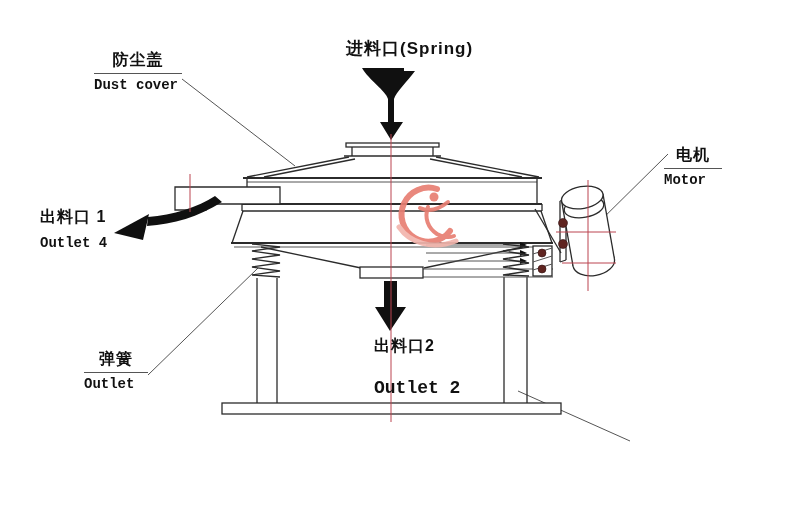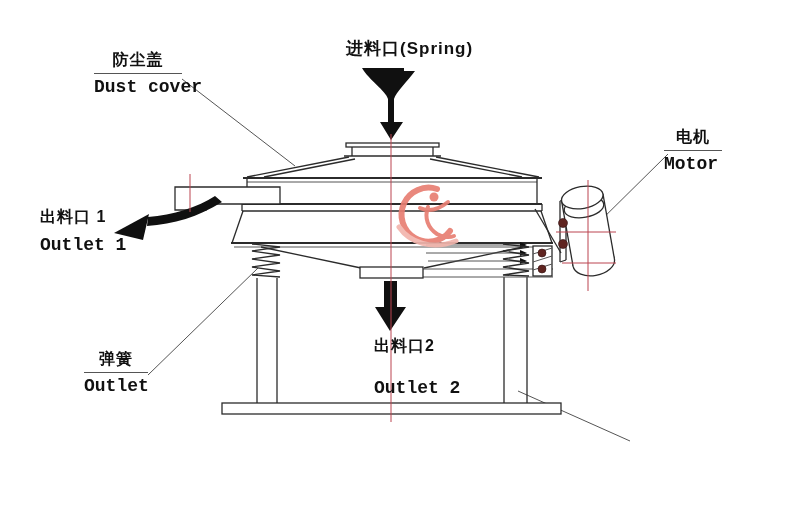--- a/index.html
+++ b/index.html
@@ -15,21 +15,21 @@
   .lnthick{stroke:var(--line);stroke-width:2.2;fill:none;}
   .lnthin{stroke:var(--thin);stroke-width:1;fill:none;}
   .wfill{fill:var(--background);}
   .blk{fill:#101010;stroke:none;}
   .red{stroke:var(--centerline);stroke-width:1;fill:none;}
   .boltc{fill:var(--bolt);stroke:#301010;stroke-width:.6;}
   .logoP{stroke:var(--logo-primary);fill:none;stroke-linecap:round;}
   .logoS{stroke:var(--logo-secondary);fill:none;stroke-linecap:round;}
   .label{position:absolute;color:var(--text);}
   .zh{font-size:16px;font-weight:bold;letter-spacing:1px;white-space:nowrap;}
-  .en{font-family:"Liberation Mono","DejaVu Sans Mono",monospace;font-size:18px;
+  .en{font-family:"Liberation Mono","DejaVu Sans Mono",monospace;font-size:14px;
       font-weight:bold;white-space:nowrap;}
   .callout .zh{text-align:center;padding-bottom:2px;border-bottom:1.5px solid #555;}
   .callout .en{padding-top:3px;text-align:left;}
 </style>
 </head>
 <body>
 
 <div class="canvas">
 
 <svg width="800" height="532" viewBox="0 0 800 532">
@@ -163,28 +163,28 @@
   </g>
 </svg>
 
 <div class="label callout" style="left:94px;top:50px;width:88px;">
   <div class="zh">防尘盖</div>
   <div class="en">Dust cover</div>
 </div>
 
 <div class="label zh" style="left:346px;top:37px;font-size:17px;">进料口(Spring)</div>
 
-<div class="label callout" style="left:664px;top:127px;width:58px;">
+<div class="label callout" style="left:664px;top:145px;width:58px;">
   <div class="zh">电机</div>
   <div class="en">Motor</div>
 </div>
 
 <div class="label" style="left:40px;top:207px;">
   <div class="zh">出料口 1</div>
-  <div class="en" style="margin-top:7px;">Outlet 1</div>
+  <div class="en" style="margin-top:7px;">Outlet 4</div>
 </div>
 
 <div class="label callout" style="left:84px;top:349px;width:64px;">
   <div class="zh">弹簧</div>
   <div class="en">Outlet</div>
 </div>
 
 <div class="label" style="left:374px;top:336px;">
   <div class="zh">出料口2</div>
   <div class="en" style="margin-top:21px;font-size:18px;">Outlet 2</div>

